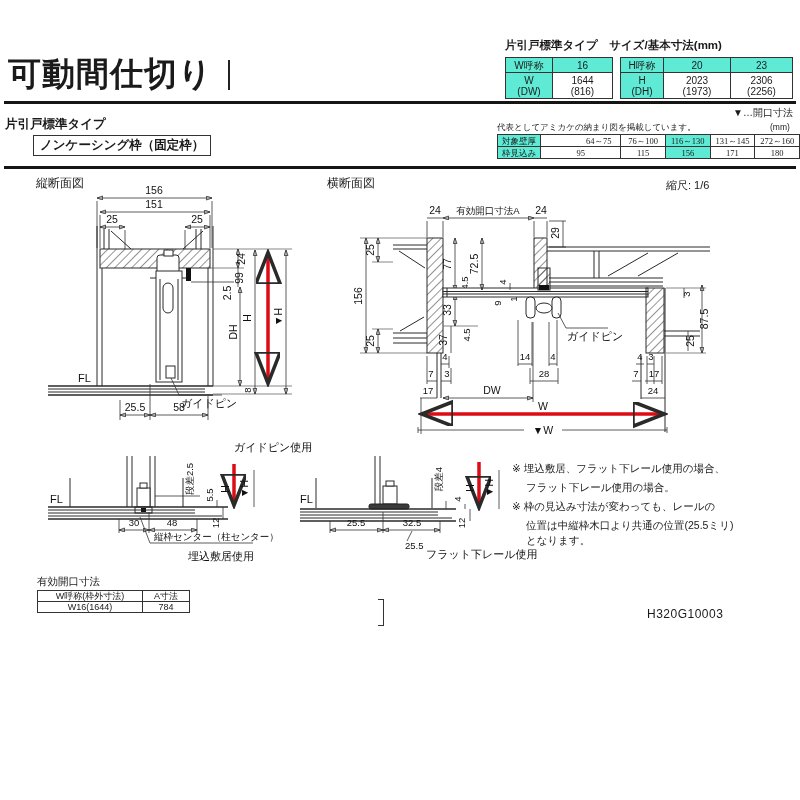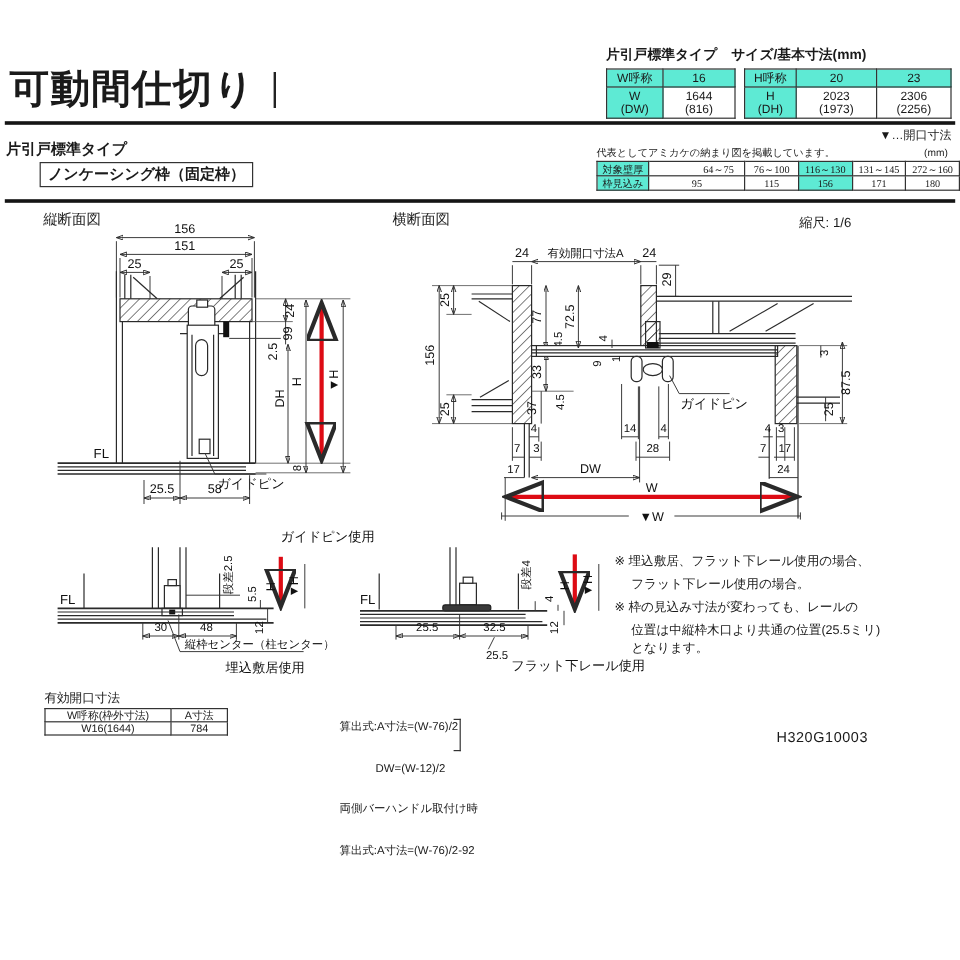--- a/index.html
+++ b/index.html
@@ -465,23 +465,17 @@
       <th style="width:104px;">W呼称(枠外寸法)</th>
       <th style="width:46px;">A寸法</th>
     </tr>
     <tr>
       <td>W16(1644)</td>
       <td>784</td>
     </tr>
   </tbody>
     </table>
 
-  <div class="abs fml" style="left:283px;top:577px;">
-    <div>算出式:A寸法=(W-76)/2</div>
-    <div style="padding-left:30px;">DW=(W-12)/2</div>
-    <div>両側バーハンドル取付け時</div>
-    <div>算出式:A寸法=(W-76)/2-92</div>
-  </div>
   <div class="abs bracket" style="left:378px;top:599px;"></div>
 
   <div class="abs docnum" style="left:647px;top:607px;">H320G10003</div>
 
 </div>
 
 </body></html>

